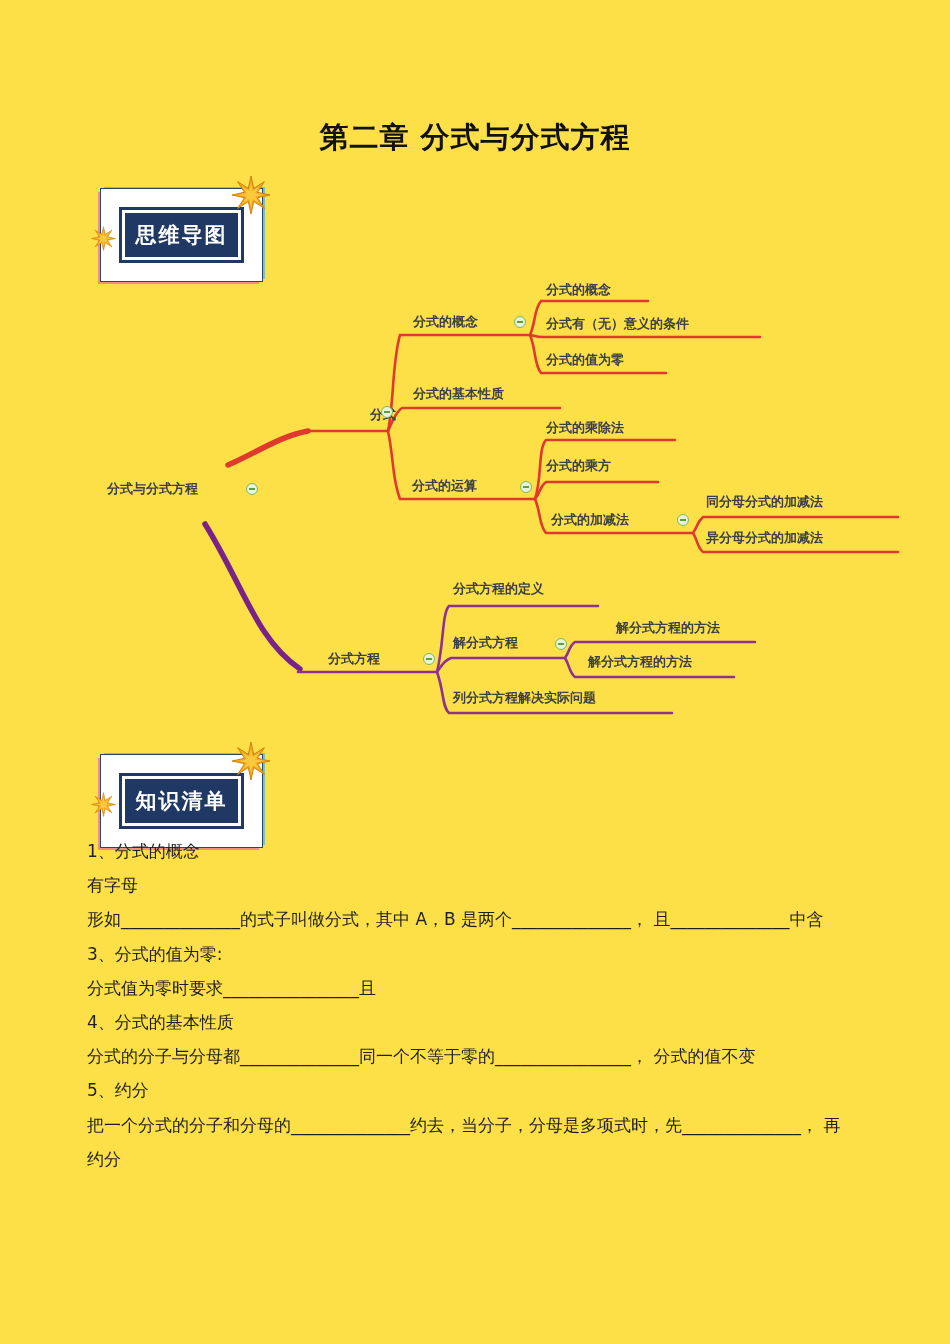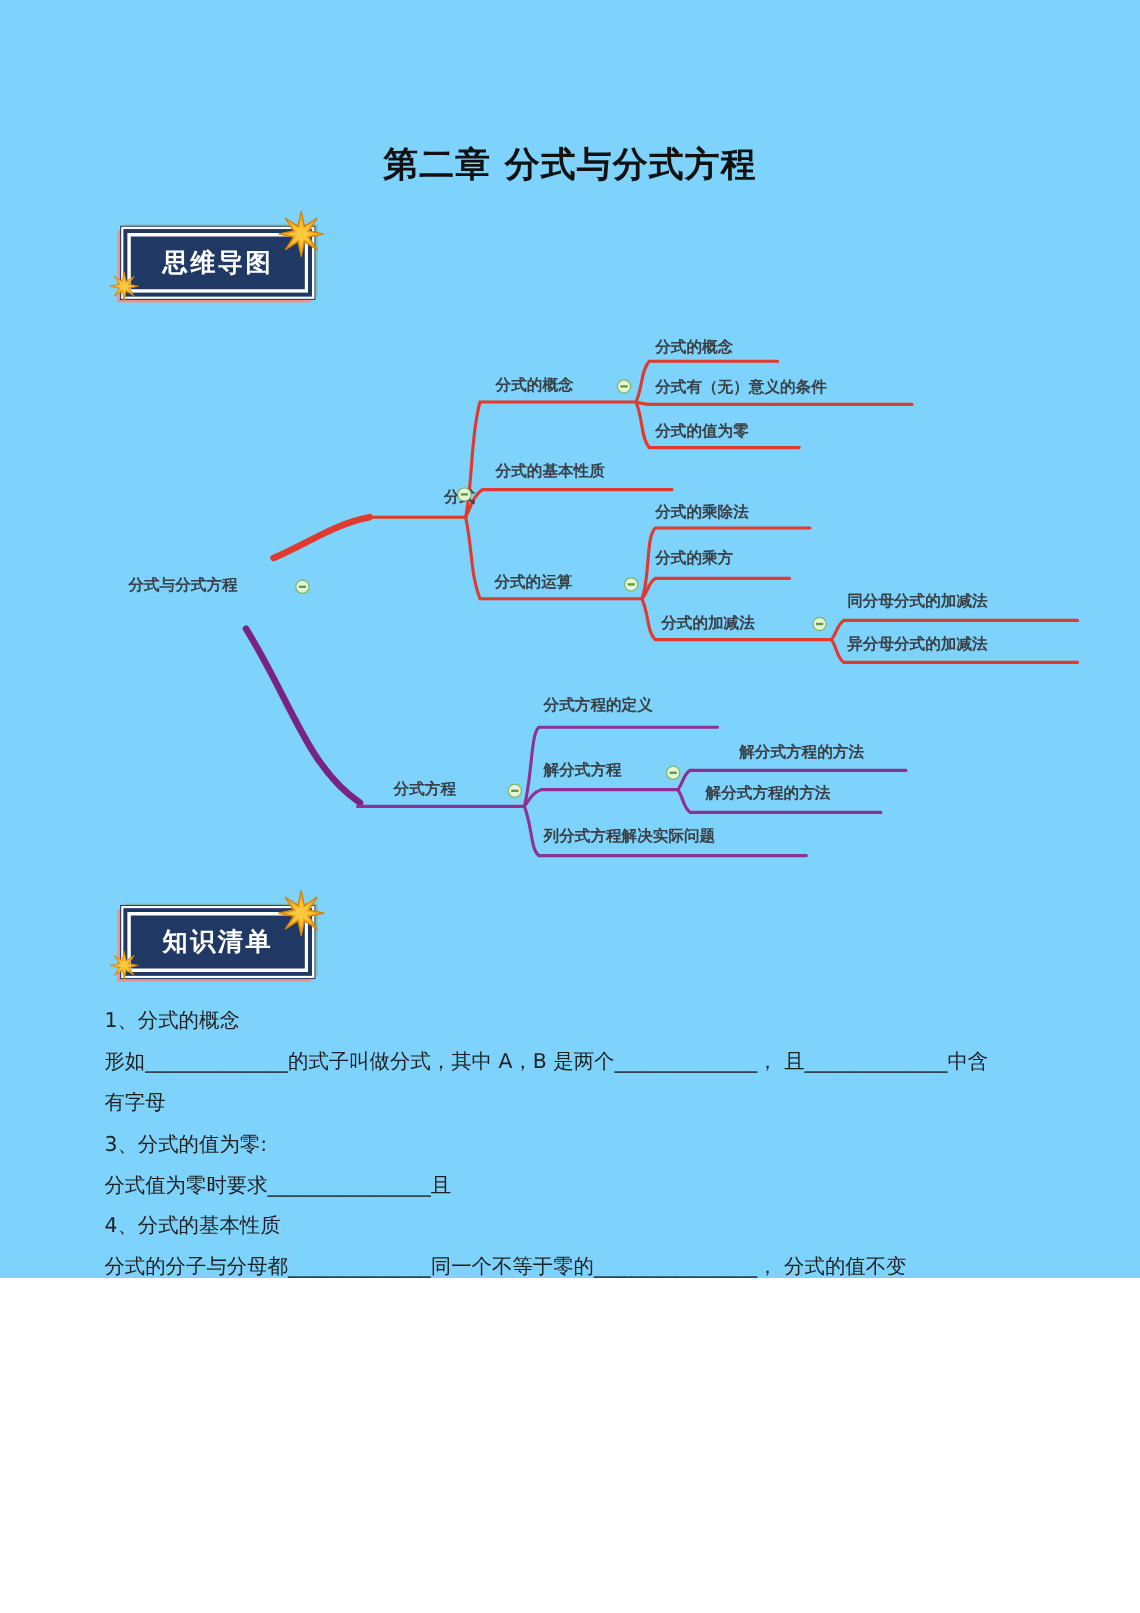--- a/index.html
+++ b/index.html
@@ -1,23 +1,23 @@
 <!DOCTYPE html>
 <html><head>
 <meta charset="utf-8">
 <style>
   html,body{margin:0;padding:0;background:#ffffff;}
-  .page{position:relative;width:950px;height:1065px;background:#7dd3fc;overflow:hidden;
+  .page{position:relative;width:950px;height:1344px;background:#fde047;overflow:hidden;
         font-family:"DejaVu Sans","Liberation Sans",sans-serif;}
   
   .doc-title{position:absolute;left:0;top:118px;width:950px;text-align:center;
              font-size:29px;font-weight:bold;color:#111;letter-spacing:1px;}
   
   .badge{position:absolute;left:100px;width:163px;}
-  .badge-frame{position:relative;border:1px solid #2c4570;background:#fff;padding:2px;
+  .badge-frame{position:relative;border:1px solid #2c4570;background:#fff;padding:18px;
                box-shadow:-3px 3px 0 -1px #ef8f86, 3px -2px 0 -1px #7cc4b2;}
   .badge-core{background:#1f3864;border:3px solid #1f3864;box-shadow:inset 0 0 0 3px #fff;
               color:#fff;font-size:21px;font-weight:bold;letter-spacing:2px;
               text-align:center;padding:11px 0;}
   .star{position:absolute;z-index:3;}
   .star-big{left:131px;top:-13px;width:40px;height:40px;}
   .star-small{left:-9px;top:38px;width:25px;height:25px;}
   
   .mindmap{position:absolute;left:0;top:265px;width:950px;height:470px;}
   .mindmap svg{position:absolute;left:0;top:0;}
@@ -122,23 +122,24 @@
       <polygon points="20,8 21.7,15.9 28.5,11.5 24.2,18.3 32,20 24.2,21.7 28.5,28.5 21.7,24.2 20,32 18.3,24.2 11.5,28.5 15.9,21.7 8,20 15.9,18.3 11.5,11.5 18.3,15.9" fill="#fbc93d"></polygon>
     </svg>
     <svg class="star star-small" viewBox="0 0 40 40">
       <polygon points="20,1 22.7,13.5 33.4,6.6 26.5,17.3 39,20 26.5,22.7 33.4,33.4 22.7,26.5 20,39 17.3,26.5 6.6,33.4 13.5,22.7 1,20 13.5,17.3 6.6,6.6 17.3,13.5" fill="#f5a81c" stroke="#d0820c" stroke-width="1"></polygon>
       <polygon points="20,8 21.7,15.9 28.5,11.5 24.2,18.3 32,20 24.2,21.7 28.5,28.5 21.7,24.2 20,32 18.3,24.2 11.5,28.5 15.9,21.7 8,20 15.9,18.3 11.5,11.5 18.3,15.9" fill="#fbc93d"></polygon>
     </svg>
   </div>
 
   <div class="knowledge">
     <div class="kline">1、分式的概念</div>
+    <div class="kline">有字母</div>
     <div class="kline">形如______________的式子叫做分式，其中 A，B 是两个______________， 且______________中含</div>
-    <div class="kline">有字母</div>
     <div class="kline">3、分式的值为零:</div>
     <div class="kline">分式值为零时要求________________且</div>
     <div class="kline">4、分式的基本性质</div>
     <div class="kline">分式的分子与分母都______________同一个不等于零的________________， 分式的值不变</div>
     <div class="kline">5、约分</div>
+    <div class="kline">把一个分式的分子和分母的______________约去，当分子，分母是多项式时，先______________， 再</div>
     <div class="kline">约分</div>
   </div>
 
 </div>
 
 </body></html>

